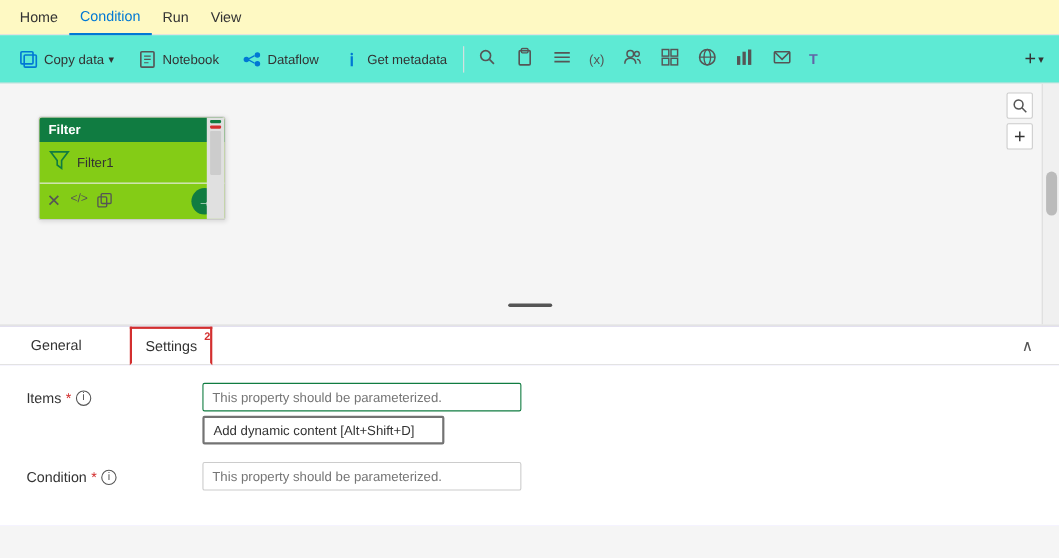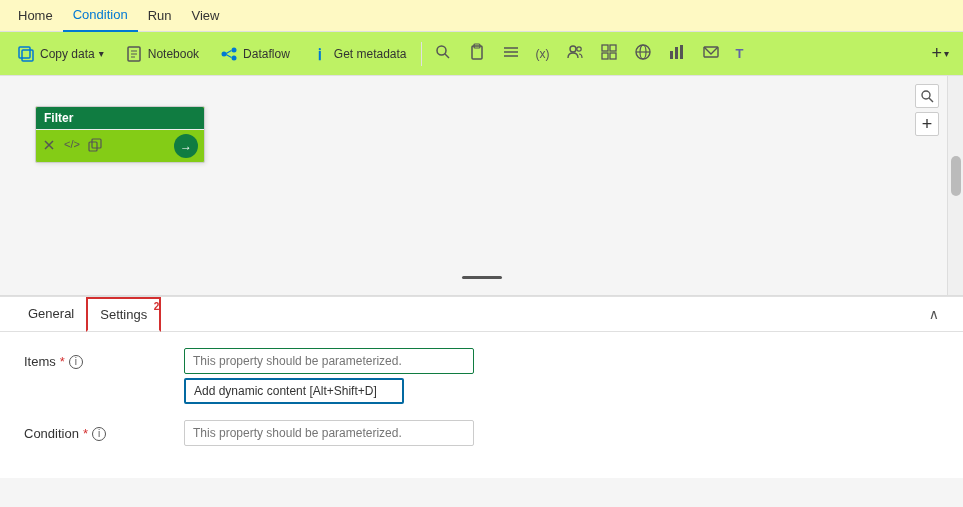--- a/index.html
+++ b/index.html
@@ -26,21 +26,21 @@
     .menu-item.active {
       color: #0078d4;
       border-bottom: 2px solid #0078d4;
       font-weight: 500;
     }
 
     
     .toolbar {
       display: flex;
       align-items: center;
-      background: #bef264;
+      background: #5eead4;
       border-bottom: 1px solid #e0e0e0;
       height: 44px;
       padding: 0 8px;
       gap: 4px;
     }
     .toolbar-btn {
       display: flex;
       align-items: center;
       gap: 4px;
       padding: 4px 8px;
@@ -245,20 +245,21 @@
       font-weight: 600;
     }
     .tab-item.active {
       border: 2px solid #d32f2f;
       border-bottom: none;
       border-top: none;
     }
     .tab-item.active {
       border: none;
       border-bottom: 2px solid #d32f2f;
+      margin-left: 32px;
     }
 
     .tabs-collapse {
       font-size: 14px;
       color: #555;
       cursor: pointer;
       padding: 4px 8px;
     }
 
     
@@ -304,21 +305,21 @@
       background: #fff;
       outline: none;
     }
     .form-input.no-border {
       border: 1px solid #ccc;
       color: #888;
     }
     .dynamic-content-btn {
       width: 220px;
       padding: 4px 8px;
-      border: 2px solid #0369a1;
+      border: 2px solid #737373;
       border-radius: 2px;
       background: #fff;
       font-size: 12px;
       color: #333;
       cursor: pointer;
       text-align: left;
     }
 
     
     .canvas-divider {
@@ -464,20 +465,35 @@
       <span style="font-size:18px; font-weight:300;">+</span>
       <span style="font-size:10px;">▾</span>
     </button>
   </div>
 </div>
 
 <div class="canvas-area">
 
   <div class="activity-card">
     <div class="activity-card-header">Filter</div>
+    <div style="display:flex;">
+      <div class="activity-card-body">
+        <span style="color:#107c41; font-size:18px;">
+          <svg width="20" height="20" viewBox="0 0 20 20">
+              <polygon points="2,3 18,3 12,11 12,18 8,15 8,11" fill="none" stroke="#107c41" stroke-width="1.5"></polygon>
+            </svg>
+        </span>
+        <span>Filter1</span>
+      </div>
+      <div class="card-scroll">
+        <div class="card-scroll-dot"></div>
+        <div class="card-scroll-dot red"></div>
+        <div class="card-scroll-dot gray" style="background:#ccc; height:40px;"></div>
+      </div>
+    </div>
     <div class="activity-card-actions">
       <div class="action-icons">
         <span class="action-icon">
           <svg width="14" height="14" viewBox="0 0 14 14">
               <path d="M3 3l8 8M11 3l-8 8" stroke="#555" stroke-width="1.5"></path>
             </svg>
         </span>
         <span class="action-icon" style="font-size:11px; color:#555;">&lt;/&gt;</span>
         <span class="action-icon">
           <svg width="14" height="14" viewBox="0 0 14 14">

